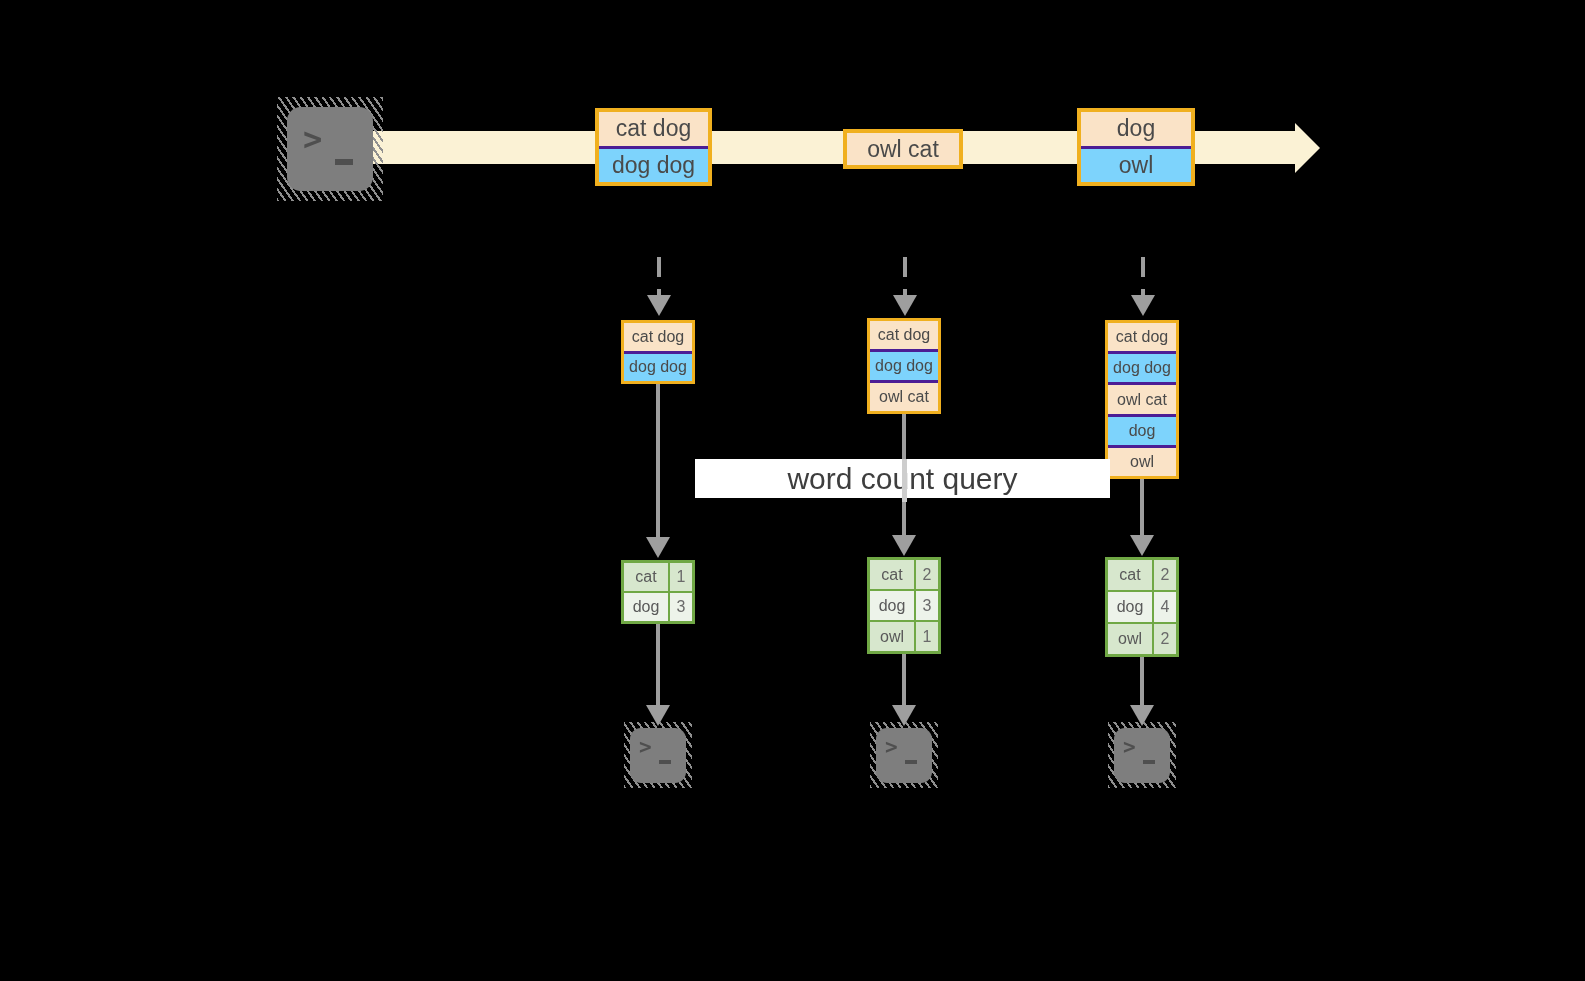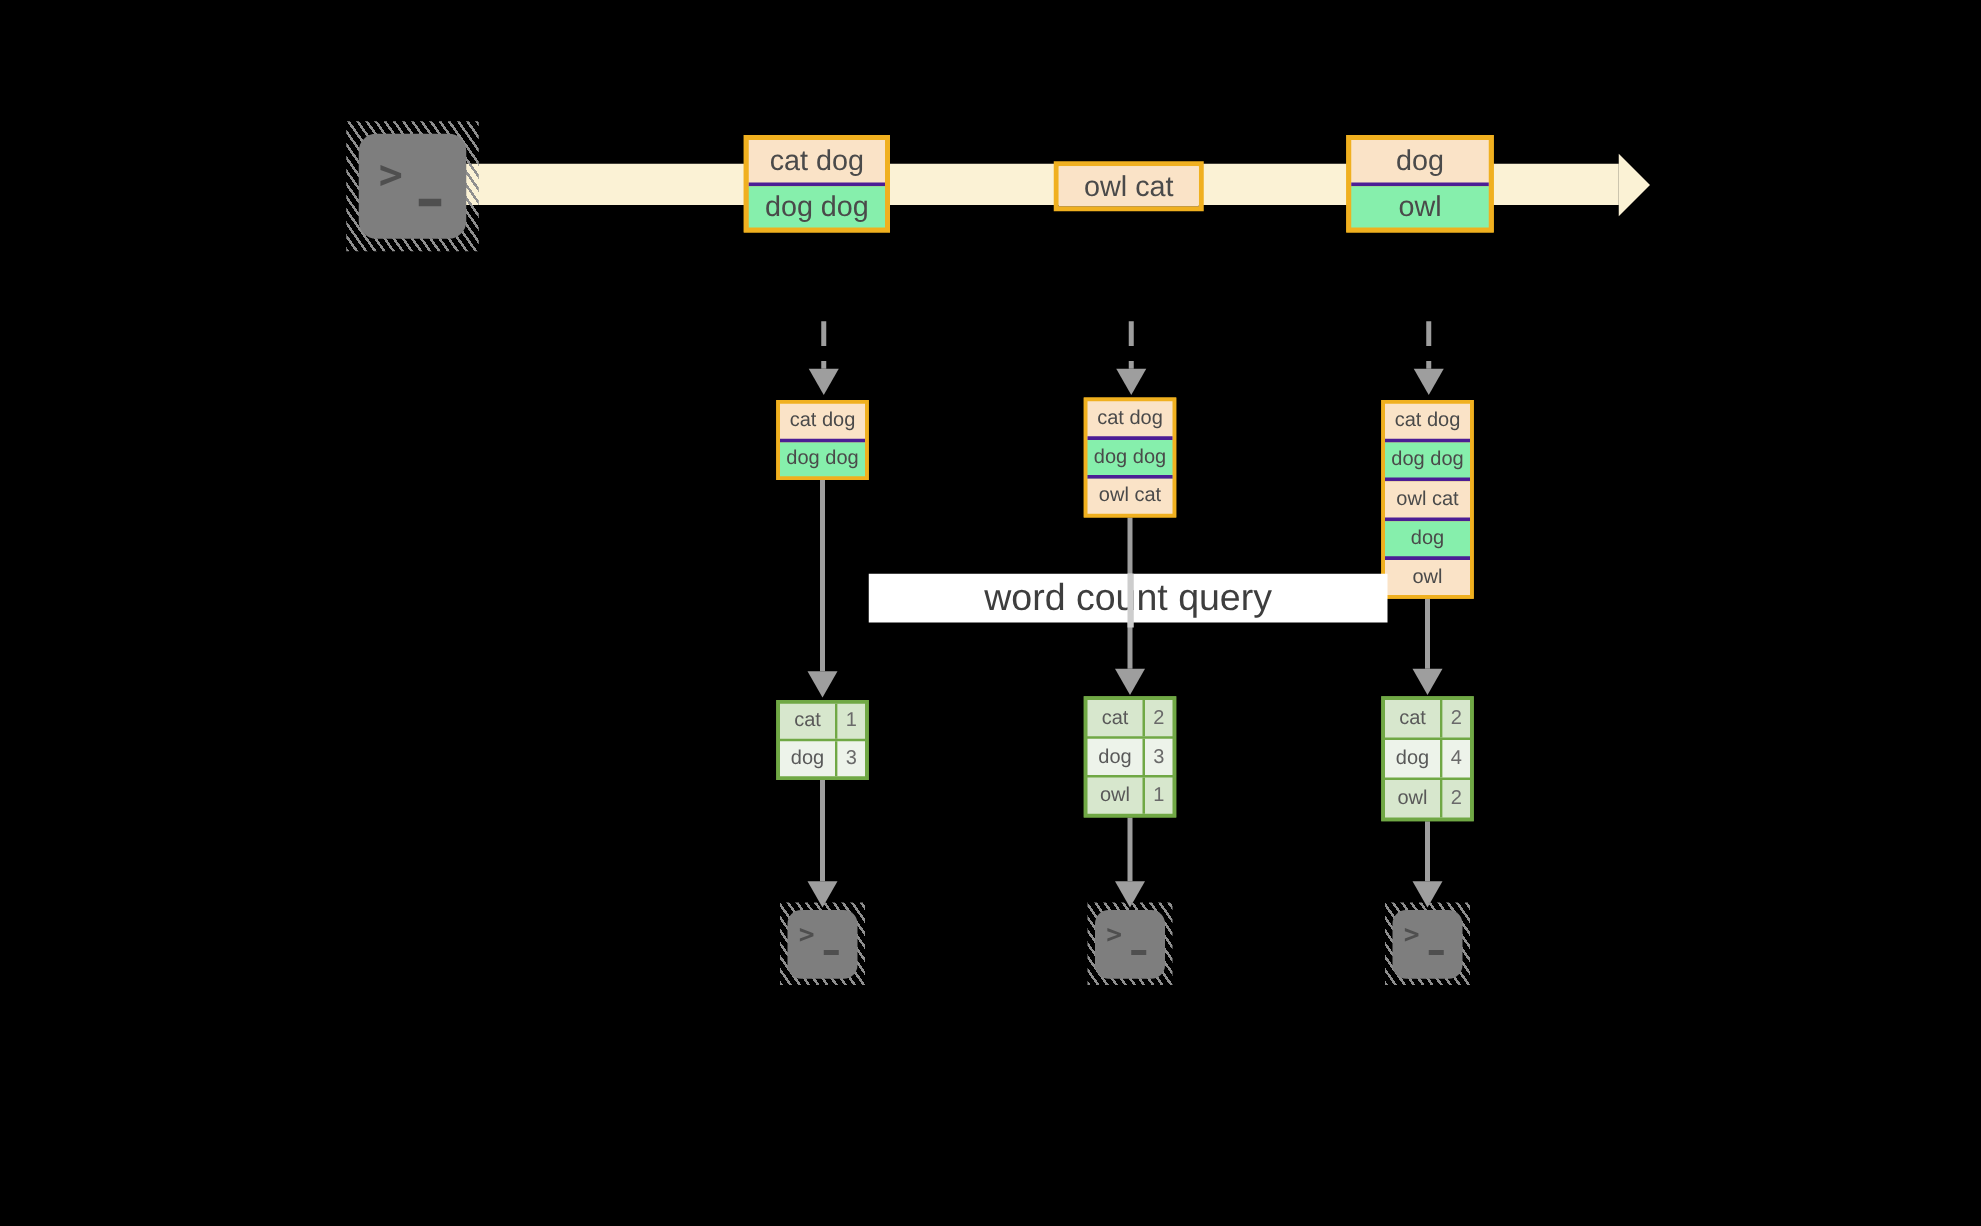--- a/index.html
+++ b/index.html
@@ -11,21 +11,21 @@
   .band{position:absolute;left:372px;top:131px;width:923px;height:33px;background:#FBF2D5;}
   .band-head{position:absolute;left:1295px;top:123px;width:0;height:0;
     border-top:25px solid transparent;border-bottom:25px solid transparent;border-left:25px solid #FBF2D5;}
   
   .obox{position:absolute;box-sizing:border-box;border:4px solid #F0B01F;display:flex;flex-direction:column;z-index:3;background:#F0B01F;}
   .obox.thin{border-width:3px;}
   .obox .orow{flex:1;display:flex;align-items:center;justify-content:center;
     color:#4A4A4A;border-bottom:3px solid #4c1d95;}
   .obox .orow:last-child{border-bottom:none;}
   .orow.dark{background:#FAE3C7;}
-  .orow.light{background:#86efac;}
+  .orow.light{background:#7dd3fc;}
   .big{font-size:23px;}
   .small{font-size:16px;}
   
   .gtable{position:absolute;box-sizing:border-box;border:3px solid #70A845;background:#70A845;
     display:flex;flex-direction:column;z-index:3;}
   .gtable .trow{flex:1;display:flex;border-bottom:2px solid #70A845;justify-content:center;}
   .gtable .trow:last-child{border-bottom:none;}
   .trow .wcell{flex:1;display:flex;align-items:center;justify-content:center;
     border-right:2px solid #70A845;font-size:16px;color:#595959;}
   .trow .ccell{width:22px;display:flex;align-items:center;justify-content:center;

